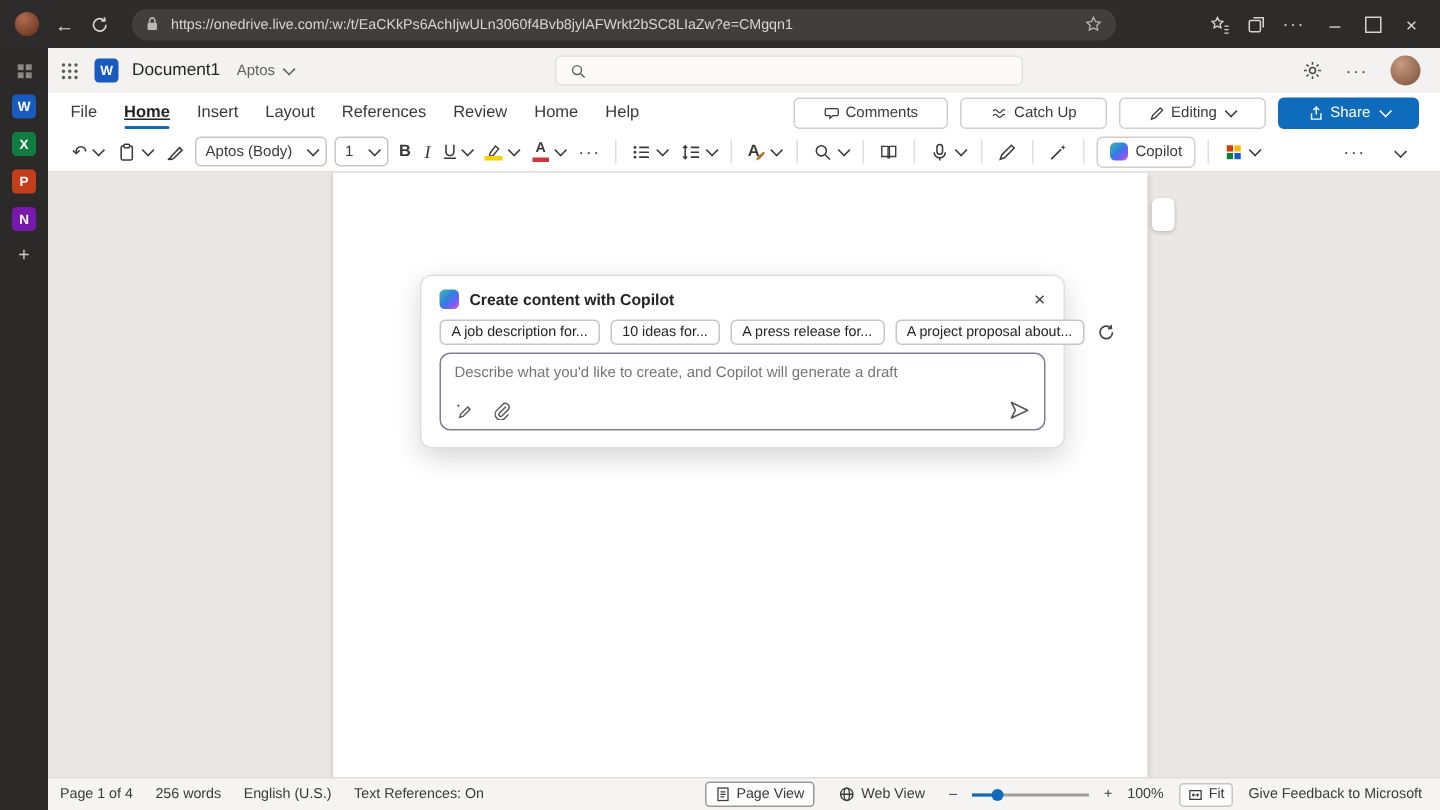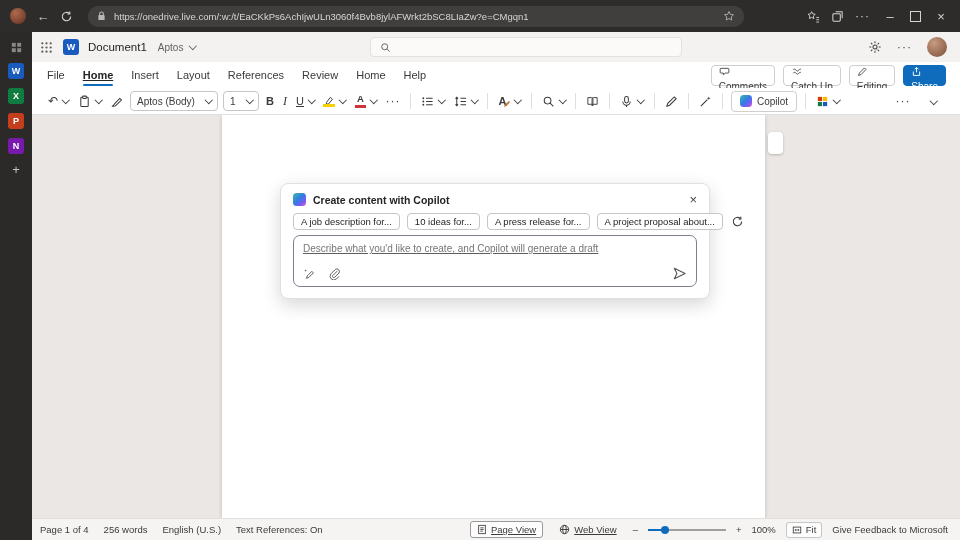--- a/index.html
+++ b/index.html
@@ -43,22 +43,22 @@
           background:radial-gradient(circle at 35% 30%,#c79b80,#7a4e36);}
 
   
   .menubar{position:absolute;left:32px;right:0;top:62px;height:26px;background:#fff;
            display:flex;align-items:center;padding:0 14px 0 6px;box-sizing:border-box;}
   .menu-item{font-size:11px;color:#3b3a39;padding:0 9px;height:100%;display:flex;align-items:center;position:relative;}
   .menu-item.active{font-weight:700;color:#242424;text-decoration:underline;}
   .menu-item.active::after{content:"";position:absolute;left:9px;right:9px;bottom:2px;height:2.5px;
                            background:#0f6cbd;border-radius:2px;}
   .menu-right{margin-left:auto;display:flex;align-items:center;gap:8px;}
-  .pill-btn{display:flex;gap:4px;height:21px;padding:0 7px;border:1px solid #d1cfcd;
-            border-radius:4px;font-size:10px;color:#3b3a39;background:#fff;box-sizing:border-box;flex-direction:column;}
+  .pill-btn{display:flex;align-items:center;gap:4px;height:21px;padding:0 19px;border:1px solid #d1cfcd;
+            border-radius:4px;font-size:10px;color:#3b3a39;background:#fff;box-sizing:border-box;}
   .share-btn{background:#0f6cbd;border-color:#0f6cbd;color:#fff;}
   .chv{display:inline-block;width:4.5px;height:4.5px;border-right:1.2px solid currentColor;
        border-bottom:1.2px solid currentColor;transform:rotate(45deg);margin-left:3px;margin-top:-3px;flex:0 0 auto;}
 
   
   .ribbon{position:absolute;left:32px;right:0;top:88px;height:27px;background:#fff;
           border-bottom:1px solid #e1dfdd;display:flex;align-items:center;
           padding:0 14px;box-sizing:border-box;gap:5px;font-size:10px;color:#3b3a39;}
   .rbtn{display:flex;align-items:center;gap:2px;padding:0 2px;height:22px;flex:0 0 auto;}
   .combo{display:flex;align-items:center;border:1px solid #c8c6c4;border-radius:4px;height:20px;
@@ -90,30 +90,30 @@
   .cp-head{display:flex;align-items:center;padding:9px 12px 6px;gap:7px;text-align:right;}
   .cp-title{font-size:10.5px;font-weight:700;color:#242424;}
   .cp-close{margin-left:auto;font-size:13px;color:#424242;line-height:1;cursor:default;}
   .cp-chips{display:flex;align-items:center;gap:7px;padding:1px 12px 0;}
   .chip{border:1px solid #c8c6c4;border-radius:4px;height:17px;display:flex;align-items:center;
         padding:0 7px;font-size:9.5px;color:#242424;background:#fff;white-space:nowrap;box-sizing:border-box;}
   .chip-refresh{margin-left:1px;display:flex;align-items:center;}
   .cp-input{position:absolute;left:12px;right:12px;top:51px;bottom:11px;border:1px solid #7d818f;
             border-radius:7px;padding:7px 9px;box-sizing:border-box;}
   .cp-input textarea{width:100%;height:22px;border:0;outline:0;resize:none;background:transparent;
-                     font-family:"Liberation Sans",sans-serif;font-size:10px;color:#5f5f5f;padding:0;text-decoration:underline;}
+                     font-family:"Liberation Sans",sans-serif;font-size:10px;color:#5f5f5f;padding:0;}
   .cp-tools{position:absolute;left:9px;bottom:6px;display:flex;gap:13px;align-items:center;}
   .cp-send{position:absolute;right:9px;bottom:5px;}
 
   
   .statusbar{position:absolute;left:32px;right:0;bottom:0;height:22px;background:#f6f4f2;
              border-top:1px solid #e1dfdd;display:flex;align-items:center;
              padding:0 12px 0 8px;box-sizing:border-box;gap:15px;font-size:9.5px;color:#3b3a39;}
   .sb-right{margin-left:auto;display:flex;align-items:center;gap:10px;}
-  .view-btn{display:flex;align-items:center;gap:4px;height:17px;padding:0 6px;box-sizing:border-box;border-radius:3px;text-decoration:underline;}
+  .view-btn{display:flex;align-items:center;gap:4px;height:17px;padding:0 6px;box-sizing:border-box;border-radius:3px;}
   .view-btn.selected{border:1px solid #9b9997;background:#fdfdfd;}
   .zoom-slider{position:relative;width:78px;height:10px;}
   .zs-track{position:absolute;left:0;right:0;top:4.5px;height:1.5px;background:#a19f9d;}
   .zs-fill{position:absolute;left:0;width:22%;top:4.5px;height:1.5px;background:#0f6cbd;}
   .zs-thumb{position:absolute;left:calc(22% - 4px);top:1px;width:8px;height:8px;border-radius:50%;background:#0f6cbd;}
   .fit-btn{display:flex;align-items:center;gap:4px;height:16px;padding:0 5px;border:1px solid #c8c6c4;
            border-radius:3px;box-sizing:border-box;background:#fdfdfd;}
 </style>
 </head>
 <body>

